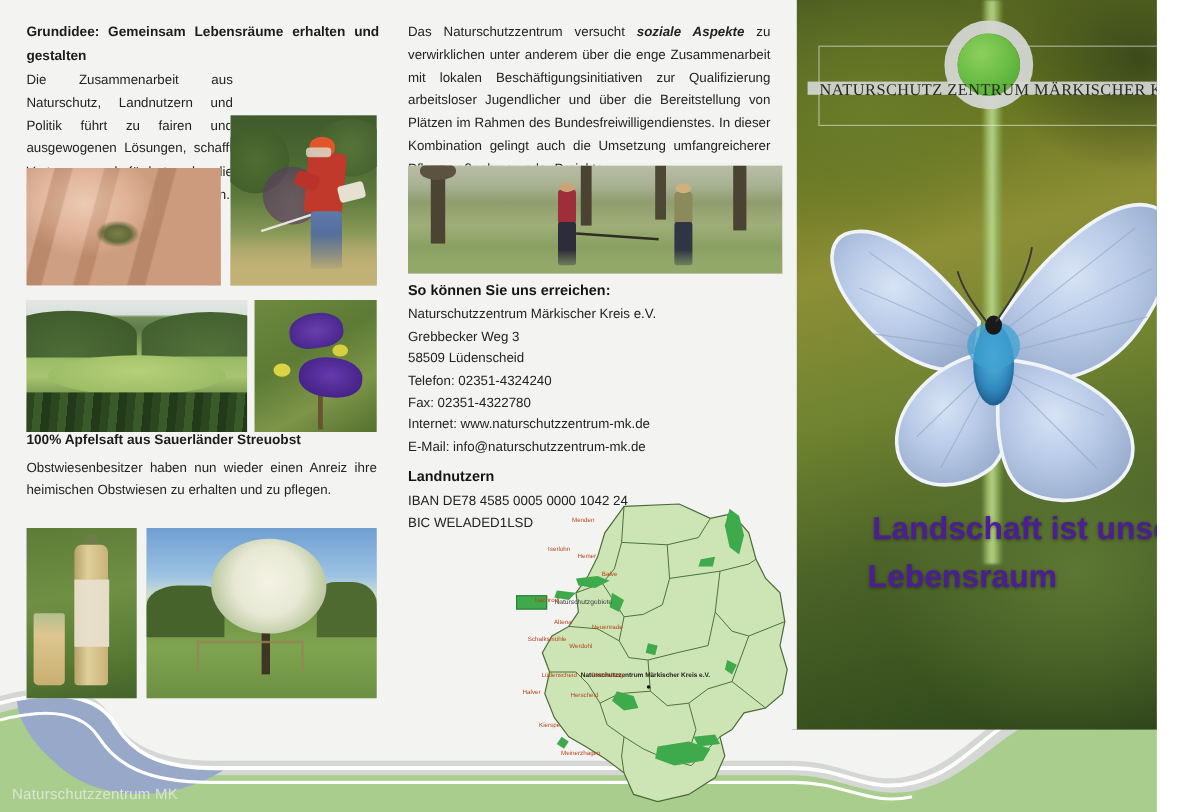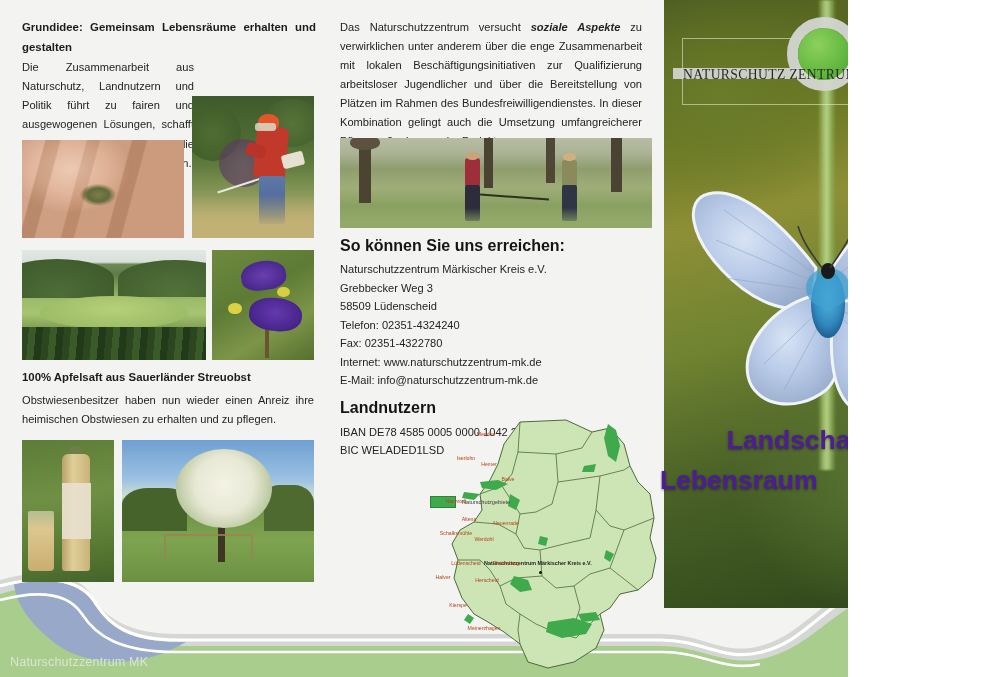--- a/index.html
+++ b/index.html
@@ -5,21 +5,21 @@
 <style>
   * { box-sizing: border-box; margin: 0; padding: 0; }
   html, body {
     width: 1000px; height: 677px;
     background: #ffffff;
     font-family: "Liberation Sans", sans-serif;
     overflow: hidden;
   }
   #page {
     position: relative;
-    width: 848px; height: 677px;
+    width: 964px; height: 677px;
     background: #f3f3f1;
     overflow: hidden;
   }
 
   
   .wave-layer {
     position: absolute; left: 0; top: 560px;
     width: 1000px; height: 117px;
     z-index: 1;
   }
@@ -54,21 +54,21 @@
     margin: 0;
   }
   p.body b { font-weight: bold; font-style: italic; }
 
   .contact-line {
     font-size: 11.1px;
     color: #232323;
     line-height: 1.66;
   }
   .contact-head {
-    font-size: 16px; font-weight: bold; color: #151515;
+    font-size: 12px; font-weight: bold; color: #151515;
     line-height: 1.78;
   }
 
   
   .photo { position: absolute; background: #cfd3c8; overflow: hidden; }
   .photo .ph-inner { width: 100%; height: 100%; }
 
   
   #photo-toad { left: 22px; top: 140px; width: 162px; height: 98px; }
   .ph-hand {
@@ -233,21 +233,21 @@
   }
 
   .cover-title{
     position:absolute; left:0; top:420px; width:340px;
     z-index:6; color:#4c1d95;
     font-size:26.5px; font-weight:bold;
     text-shadow:0 1px 3px rgba(0,0,0,.45);
     line-height:1.52;
   }
   .cover-title .l1{ display:block; text-align:right; padding-right:14px; }
-  .cover-title .l2{ display:block; text-align:left; padding-right:56px; }
+  .cover-title .l2{ display:block; text-align:center; padding-right:56px; }
 
   
   .map-wrap{
     position:absolute; left:424px; top:418px; width:246px; height:259px;
     z-index:5;
   }
   .map-legend{
     position:absolute; left:6px; top:76px; width:130px; height:16px;
     display:flex; align-items:center; gap:6px;
   }
@@ -302,21 +302,21 @@
                C704,92 724,112 760,104" fill="none" stroke="#ffffff" stroke-width="2.6"></path>
     </svg>
   </div>
 
   <div class="col-left">
 
     <h2 class="sec-title">Grundidee: Gemeinsam Lebensräume erhalten und gestalten</h2>
 
     <p class="body" style="width:172px;">Die Zusammenarbeit aus Naturschutz, Landnutzern und Politik führt zu fairen und ausgewogenen Lösungen, schafft Vertrauen und fördert sehr die Umsetzung und Erdung der Ideen.</p>
 
-    <div style="position:absolute; left:22px; top:368px; width:292px;">
+    <div style="position:absolute; left:22px; top:358px; width:292px;">
       <h2 class="sec-title" style="margin-bottom:3px;">100% Apfelsaft aus Sauerländer Streuobst</h2>
       <p class="body">Obstwiesenbesitzer haben nun wieder einen Anreiz ihre heimischen Obstwiesen zu erhalten und zu pflegen.</p>
     </div>
   </div>
 
   <div class="photo" id="photo-toad" style="z-index:3">
     <div class="ph-inner ph-hand"></div>
   </div>
   <div class="photo" id="photo-worker" style="z-index:3">
     <div class="ph-inner ph-worker">

